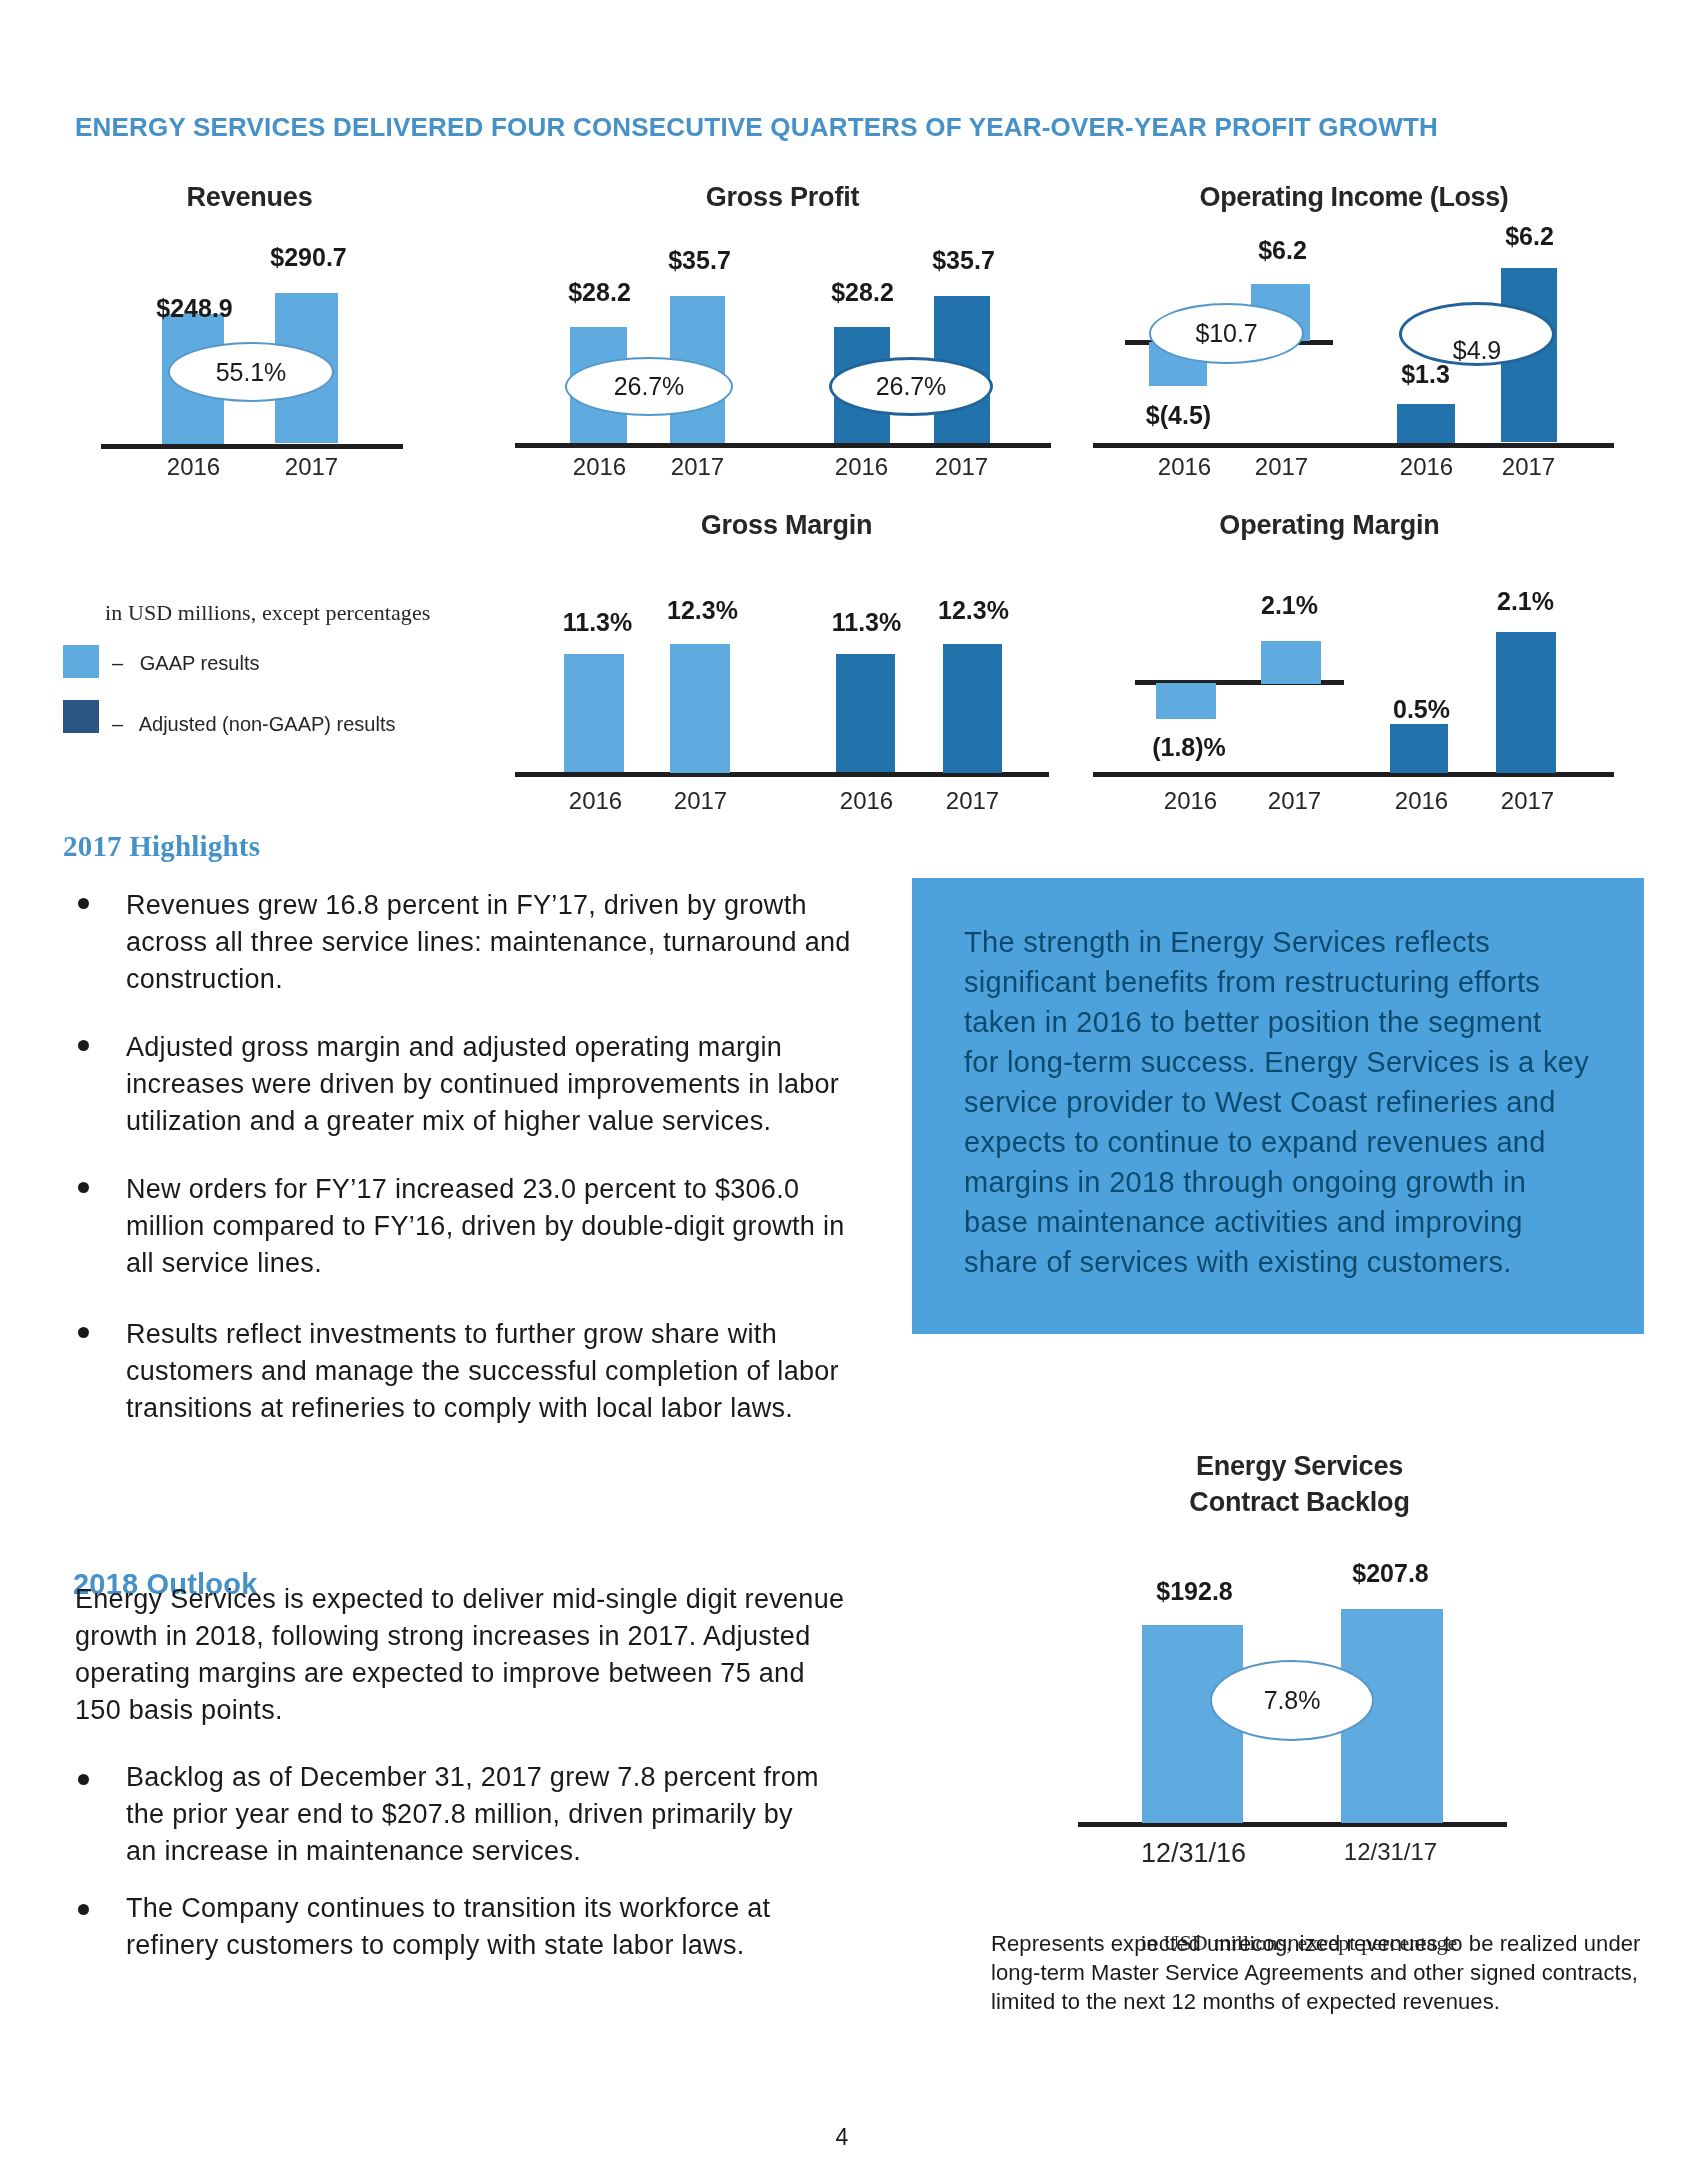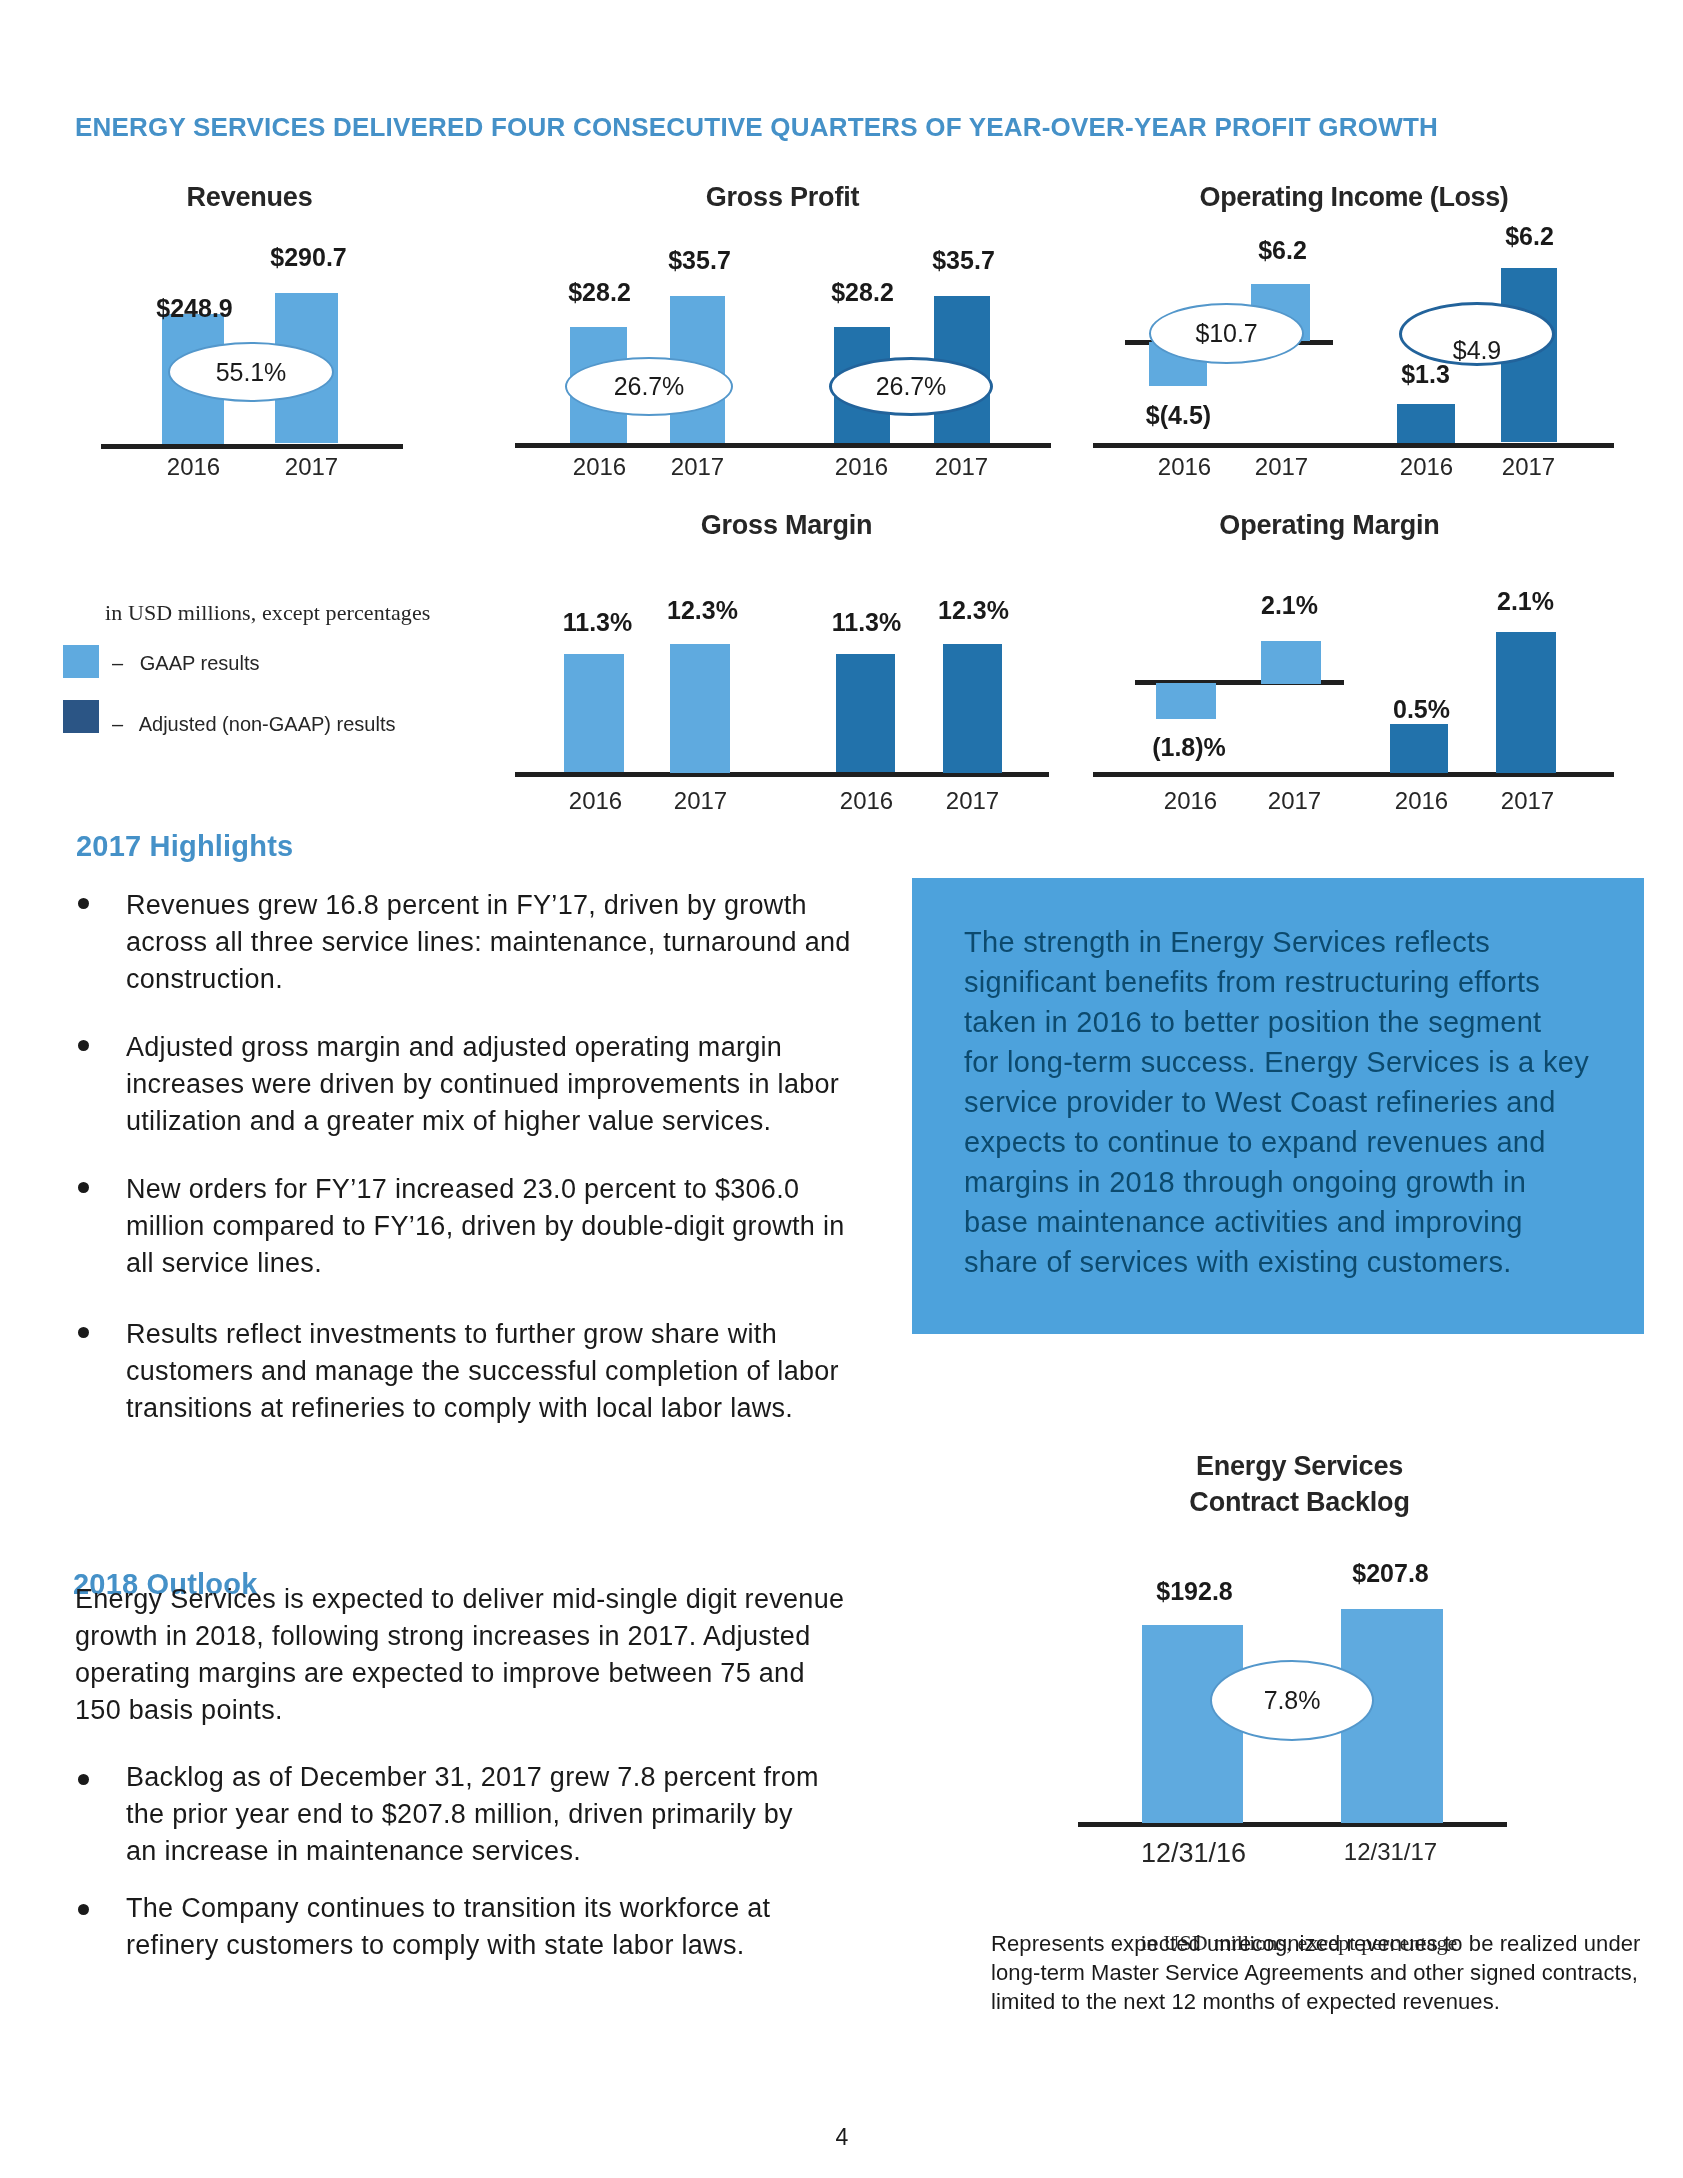--- a/index.html
+++ b/index.html
@@ -158,21 +158,21 @@
     <div class="abs vlabel" style="left:1220px;top:593px;width:139px;">2.1%</div>
     <div class="abs vlabel" style="left:1352px;top:697px;width:139px;">0.5%</div>
     <div class="abs vlabel" style="left:1456px;top:589px;width:139px;">2.1%</div>
     <div class="abs xlabel" style="left:1131px;top:787px;width:119px;font-size:24px;">2016</div>
     <div class="abs xlabel" style="left:1235px;top:787px;width:119px;font-size:24px;">2017</div>
     <div class="abs xlabel" style="left:1362px;top:787px;width:119px;font-size:24px;">2016</div>
     <div class="abs xlabel" style="left:1468px;top:787px;width:119px;font-size:24px;">2017</div>
   </div>
 
   <div class="abs">
-    <div class="sect-title" style="left:76px;top:830px;">2017 Highlights</div>
+    <div class="sect-title" style="left:63px;top:830px;font-family:Liberation Serif, serif;">2017 Highlights</div>
     <div class="bullet-dot" style="left:78px;top:898px;"></div>
     <div class="bullet-txt" style="left:126px;top:887px;width:735px;">Revenues grew 16.8 percent in FY’17, driven by growth across all three service lines: maintenance, turnaround and construction.</div>
     <div class="bullet-dot" style="left:78px;top:1040px;"></div>
     <div class="bullet-txt" style="left:126px;top:1029px;width:735px;">Adjusted gross margin and adjusted operating margin increases were driven by continued improvements in labor utilization and a greater mix of higher value services.</div>
     <div class="bullet-dot" style="left:78px;top:1182px;"></div>
     <div class="bullet-txt" style="left:126px;top:1171px;width:735px;">New orders for FY’17 increased 23.0 percent to $306.0 million compared to FY’16, driven by double-digit growth in all service lines.</div>
     <div class="bullet-dot" style="left:78px;top:1327px;"></div>
     <div class="bullet-txt" style="left:126px;top:1316px;width:735px;">Results reflect investments to further grow share with customers and manage the successful completion of labor transitions at refineries to comply with local labor laws.</div>
   </div>
 

